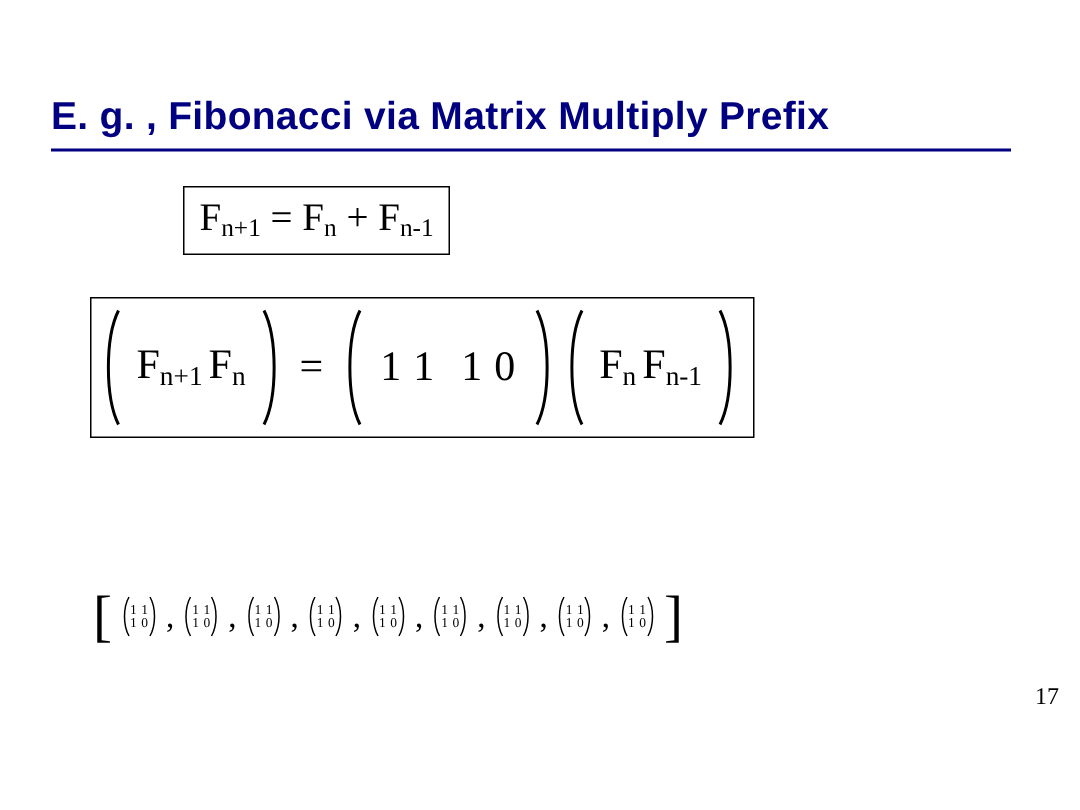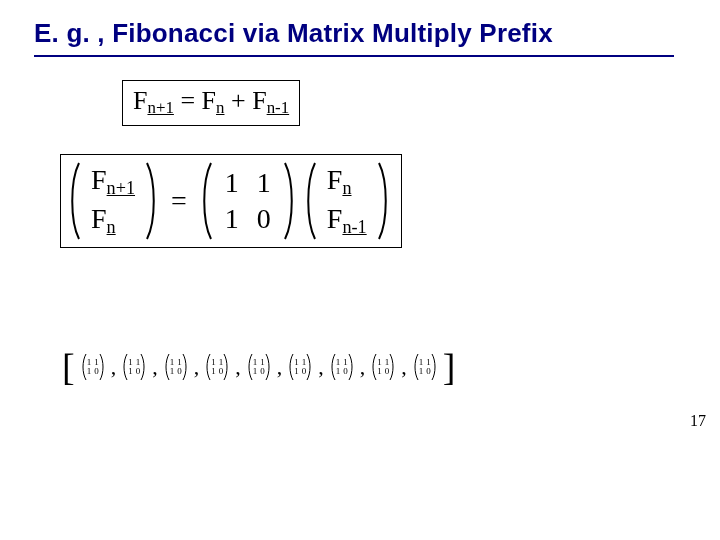--- a/index.html
+++ b/index.html
@@ -10,20 +10,21 @@
     background: #ffffff;
     font-family: "Times New Roman", Times, serif;
     color: #000000;
     overflow: hidden;
   }
   .slide {
     position: relative;
     width: 720px;
     height: 444px;
     box-sizing: border-box;
+    margin-top: 44px;
   }
   .title-block {
     position: absolute;
     left: 34px;
     top: 18px;
     right: 34px;
   }
   .title {
     font-family: Arial, Helvetica, sans-serif;
     font-weight: bold;
@@ -43,41 +44,40 @@
     left: 122px;
     top: 80px;
     border: 1px solid #000;
     padding: 4px 10px 6px 10px;
     font-size: 26px;
     line-height: 1.2;
   }
   .sub {
     font-size: 0.65em;
     vertical-align: -0.25em;
-    text-decoration: underline;
   }
   .matrix-box {
     position: absolute;
     left: 60px;
     top: 154px;
     border: 1px solid #000;
     padding: 6px 10px 6px 6px;
     font-size: 28px;
   }
   .mx-row {
     display: flex;
     align-items: center;
     gap: 6px;
   }
   .eq {
     padding: 0 6px;
   }
   .col {
     display: flex;
-    flex-direction: column;
+    flex-direction: row;
     align-items: center;
     gap: 4px;
     padding: 0 4px;
   }
   .col-left {
     align-items: flex-start;
   }
   .cell {
     min-width: 18px;
     text-align: center;

